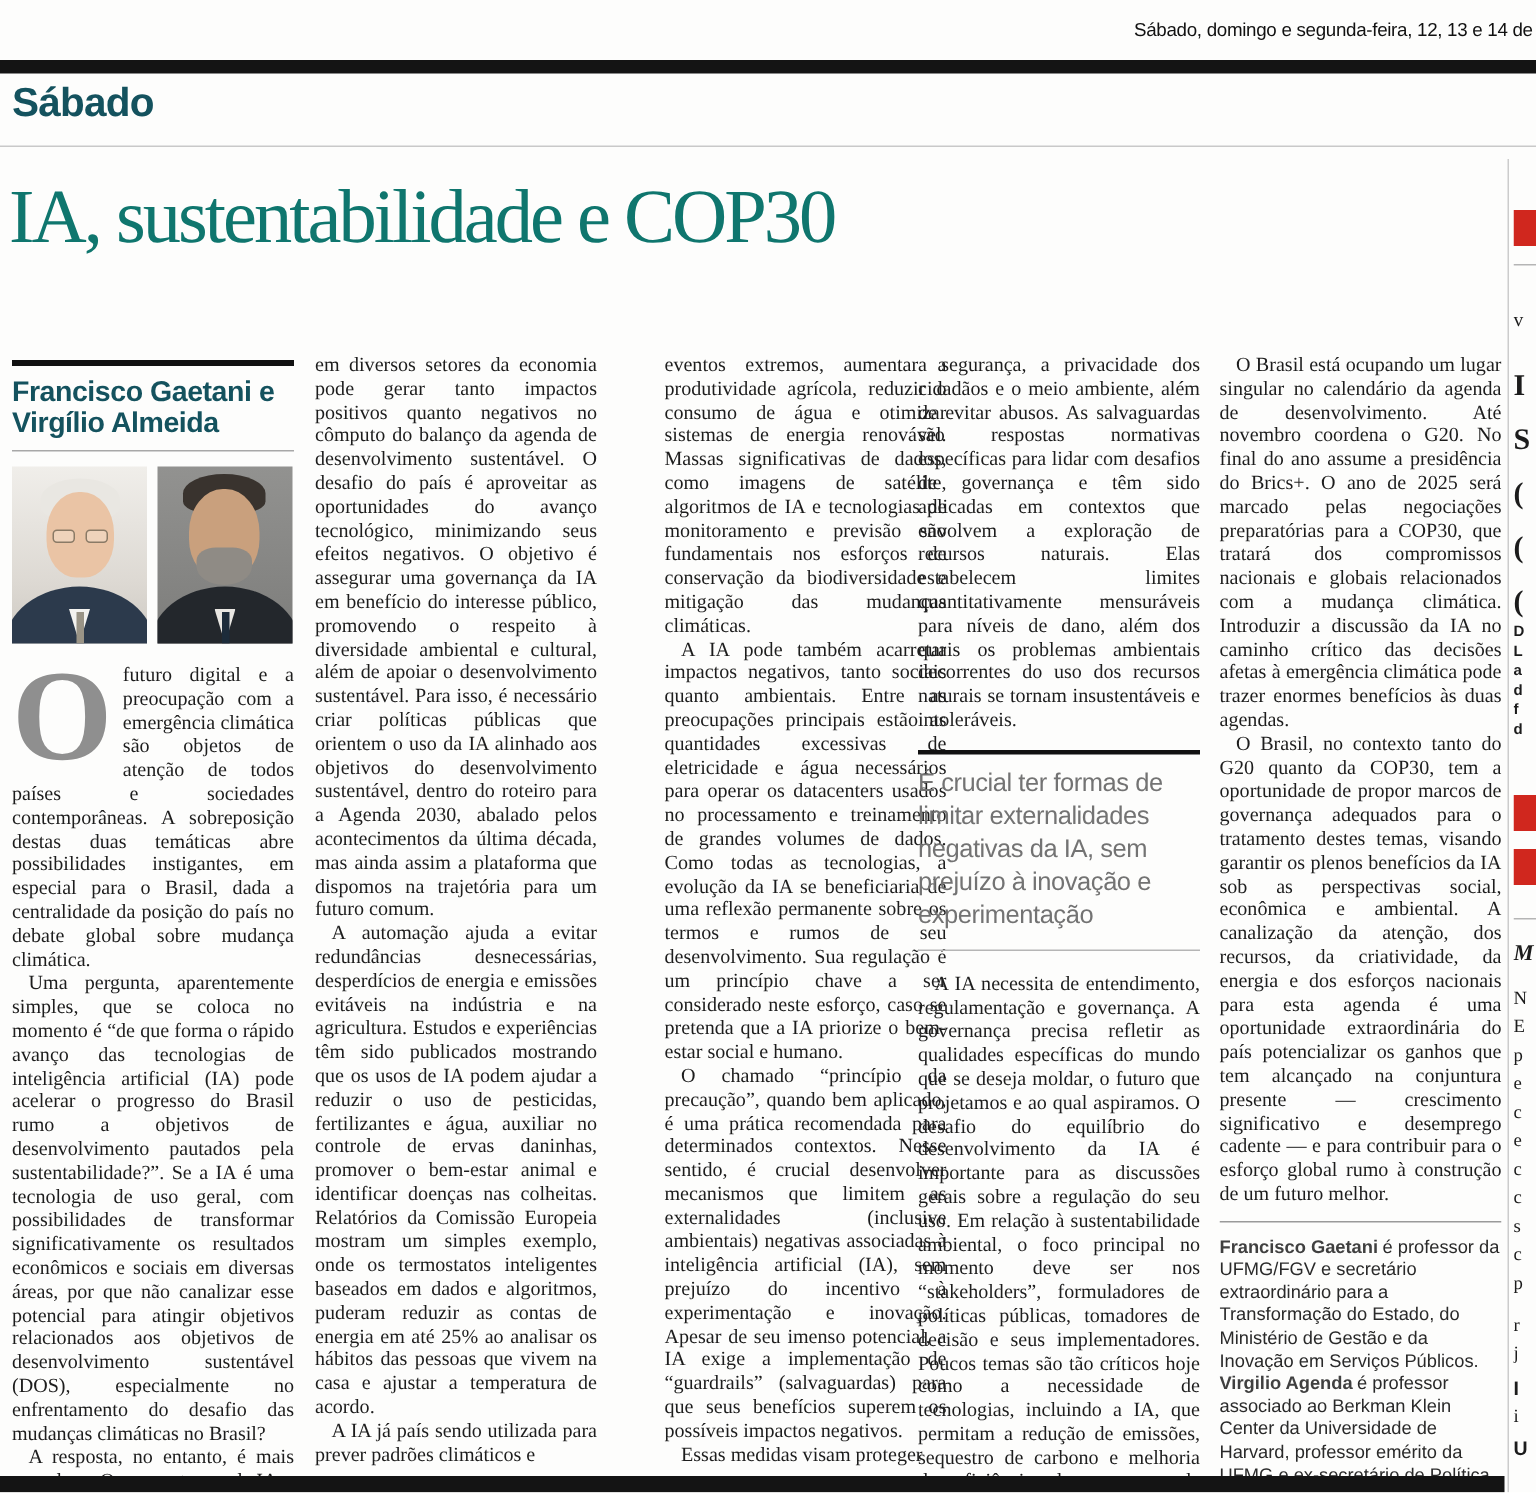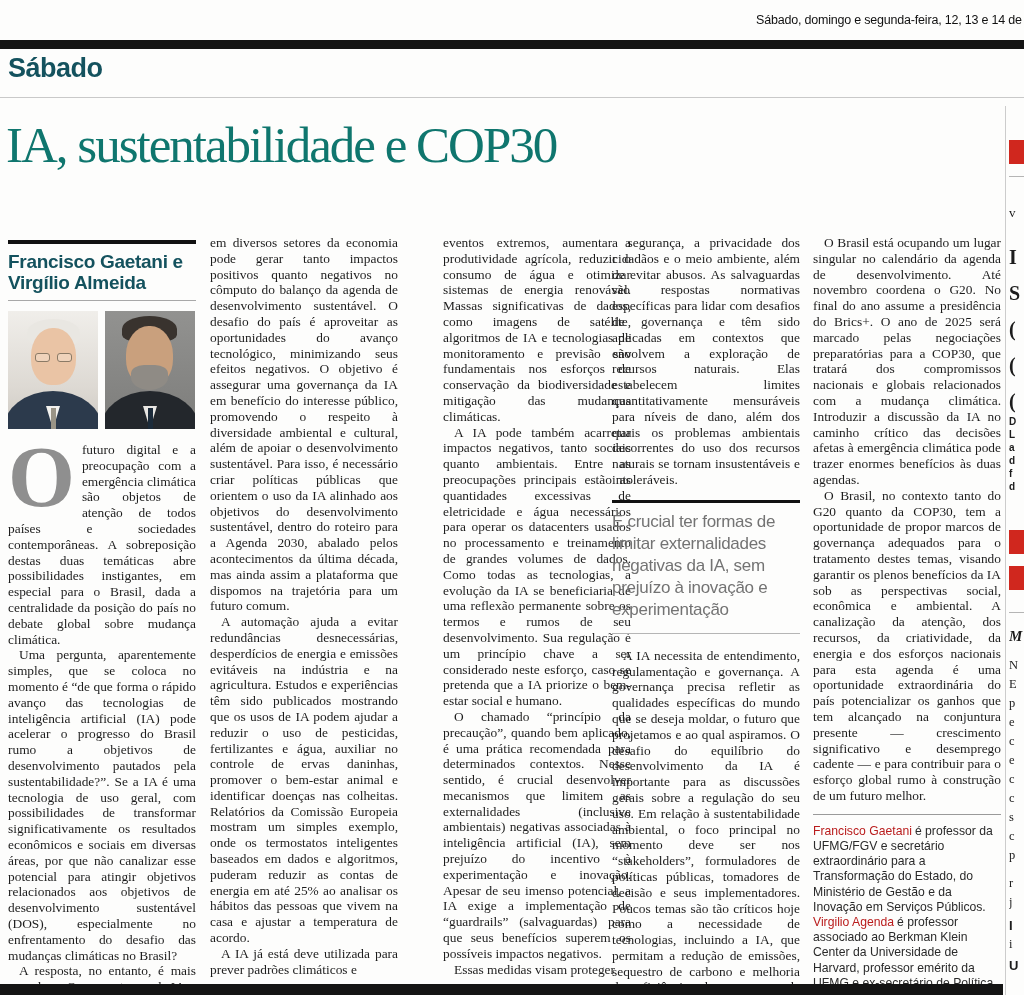--- a/index.html
+++ b/index.html
@@ -81,21 +81,21 @@
   .quote-text {
     font-family:"Liberation Sans", sans-serif; font-weight:normal;
     font-size:17px; line-height:22px; letter-spacing:-0.3px;
     color:#737373; text-align:left;
   }
   .quote-rule { width:188px; height:1px; background:#b5b5b5; margin:12px 0 14px; }
 
   
   .bio-block { margin-top:10px; border-top:1px solid #9a9a9a; padding-top:9px; }
   .bio { font-size:12.2px; line-height:15.2px; color:#2a2a2a; }
-  .bio-name { font-weight:normal; color:#b91c1c; margin-right:3px; }
+  .bio-name { font-weight:bold; color:#404040; margin-right:3px; }
 
   
   .bottom-black-bar { position:absolute; top:984px; left:0; width:1003px; height:11px; background:#141414; }
 
   
   .edge-divider { position:absolute; top:106px; left:1005px; width:1px; height:889px; background:#cccccc; }
   .edge-col { position:absolute; top:0; left:1009px; width:15px; height:995px; overflow:hidden; }
   .ef { position:absolute; left:0; white-space:nowrap; }
   .ef-redbar { width:15px; height:24px; background:#d0271e; }
   .ef-hairline { width:15px; height:1px; background:#b5b5b5; }
@@ -144,21 +144,21 @@
       </div>
     </div>
     <p class="body-p"><span class="dropcap">O</span><span>futuro digital e a preocupação com a emergência climática são objetos de atenção de todos países e sociedades contemporâneas. A sobreposição destas duas temáticas abre possibilidades instigantes, em especial para o Brasil, dada a centralidade da posição do país no debate global sobre mudança climática.</span></p>
     <p class="body-p indent">Uma pergunta, aparentemente simples, que se coloca no momento é “de que forma o rápido avanço das tecnologias de inteligência artificial (IA) pode acelerar o progresso do Brasil rumo a objetivos de desenvolvimento pautados pela sustentabilidade?”. Se a IA é uma tecnologia de uso geral, com possibilidades de transformar significativamente os resultados econômicos e sociais em diversas áreas, por que não canalizar esse potencial para atingir objetivos relacionados aos objetivos de desenvolvimento sustentável (DOS), especialmente no enfrentamento do desafio das mudanças climáticas no Brasil?</p>
     <p class="body-p indent">A resposta, no entanto, é mais complexa. O crescente uso da IA</p>
   </div>
 
   <div class="col col2">
     <p class="body-p">em diversos setores da economia pode gerar tanto impactos positivos quanto negativos no cômputo do balanço da agenda de desenvolvimento sustentável. O desafio do país é aproveitar as oportunidades do avanço tecnológico, minimizando seus efeitos negativos. O objetivo é assegurar uma governança da IA em benefício do interesse público, promovendo o respeito à diversidade ambiental e cultural, além de apoiar o desenvolvimento sustentável. Para isso, é necessário criar políticas públicas que orientem o uso da IA alinhado aos objetivos do desenvolvimento sustentável, dentro do roteiro para a Agenda 2030, abalado pelos acontecimentos da última década, mas ainda assim a plataforma que dispomos na trajetória para um futuro comum.</p>
     <p class="body-p indent">A automação ajuda a evitar redundâncias desnecessárias, desperdícios de energia e emissões evitáveis na indústria e na agricultura. Estudos e experiências têm sido publicados mostrando que os usos de IA podem ajudar a reduzir o uso de pesticidas, fertilizantes e água, auxiliar no controle de ervas daninhas, promover o bem-estar animal e identificar doenças nas colheitas. Relatórios da Comissão Europeia mostram um simples exemplo, onde os termostatos inteligentes baseados em dados e algoritmos, puderam reduzir as contas de energia em até 25% ao analisar os hábitos das pessoas que vivem na casa e ajustar a temperatura de acordo.</p>
-    <p class="body-p indent">A IA já está deve utilizada para prever padrões climáticos e</p>
+    <p class="body-p indent">A IA já país sendo utilizada para prever padrões climáticos e</p>
   </div>
 
   <div class="col col3">
     <p class="body-p">eventos extremos, aumentar a produtividade agrícola, reduzir o consumo de água e otimizar sistemas de energia renovável. Massas significativas de dados, como imagens de satélite, algoritmos de IA e tecnologias de monitoramento e previsão são fundamentais nos esforços de conservação da biodiversidade e mitigação das mudanças climáticas.</p>
     <p class="body-p indent">A IA pode também acarretar impactos negativos, tanto sociais quanto ambientais. Entre as preocupações principais estão as quantidades excessivas de eletricidade e água necessários para operar os datacenters usados no processamento e treinamento de grandes volumes de dados. Como todas as tecnologias, a evolução da IA se beneficiaria de uma reflexão permanente sobre os termos e rumos de seu desenvolvimento. Sua regulação é um princípio chave a ser considerado neste esforço, caso se pretenda que a IA priorize o bem-estar social e humano.</p>
     <p class="body-p indent">O chamado “princípio da precaução”, quando bem aplicado, é uma prática recomendada para determinados contextos. Nesse sentido, é crucial desenvolver mecanismos que limitem as externalidades (inclusive ambientais) negativas associadas à inteligência artificial (IA), sem prejuízo do incentivo à experimentação e inovação. Apesar de seu imenso potencial, a IA exige a implementação de “guardrails” (salvaguardas) para que seus benefícios superem os possíveis impactos negativos.</p>
     <p class="body-p indent">Essas medidas visam proteger</p>
   </div>
 
   <div class="col col4">

